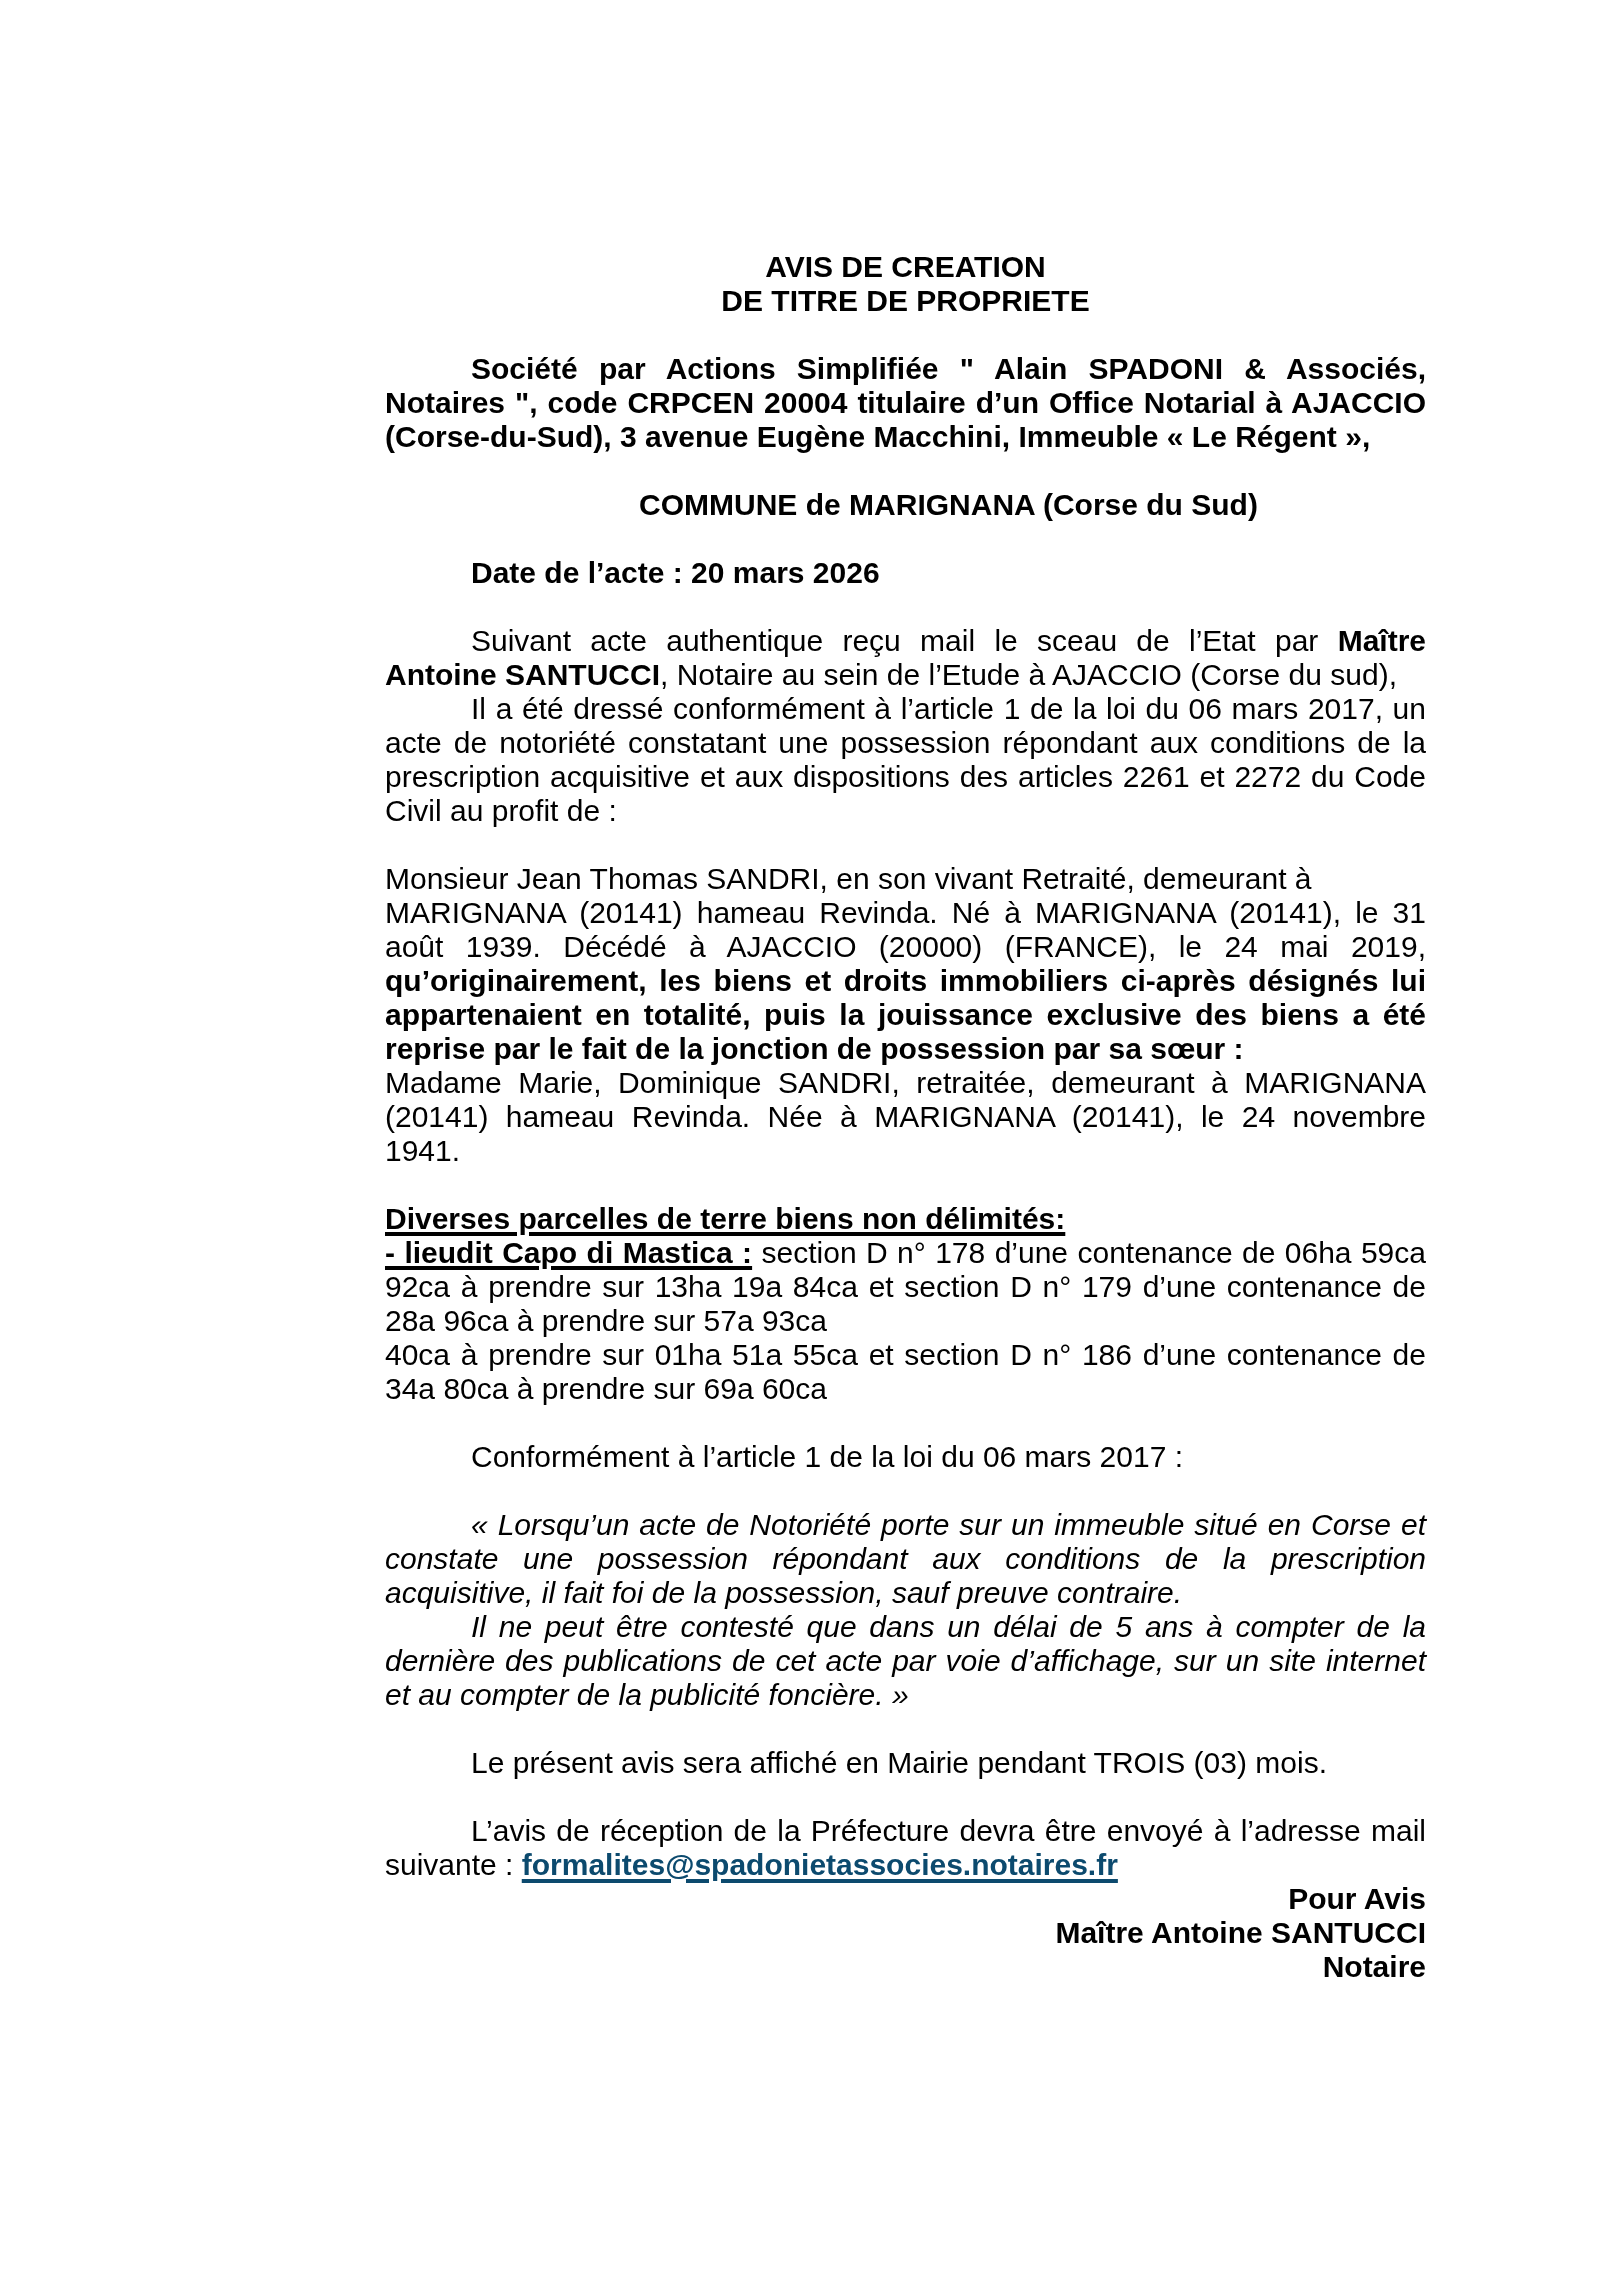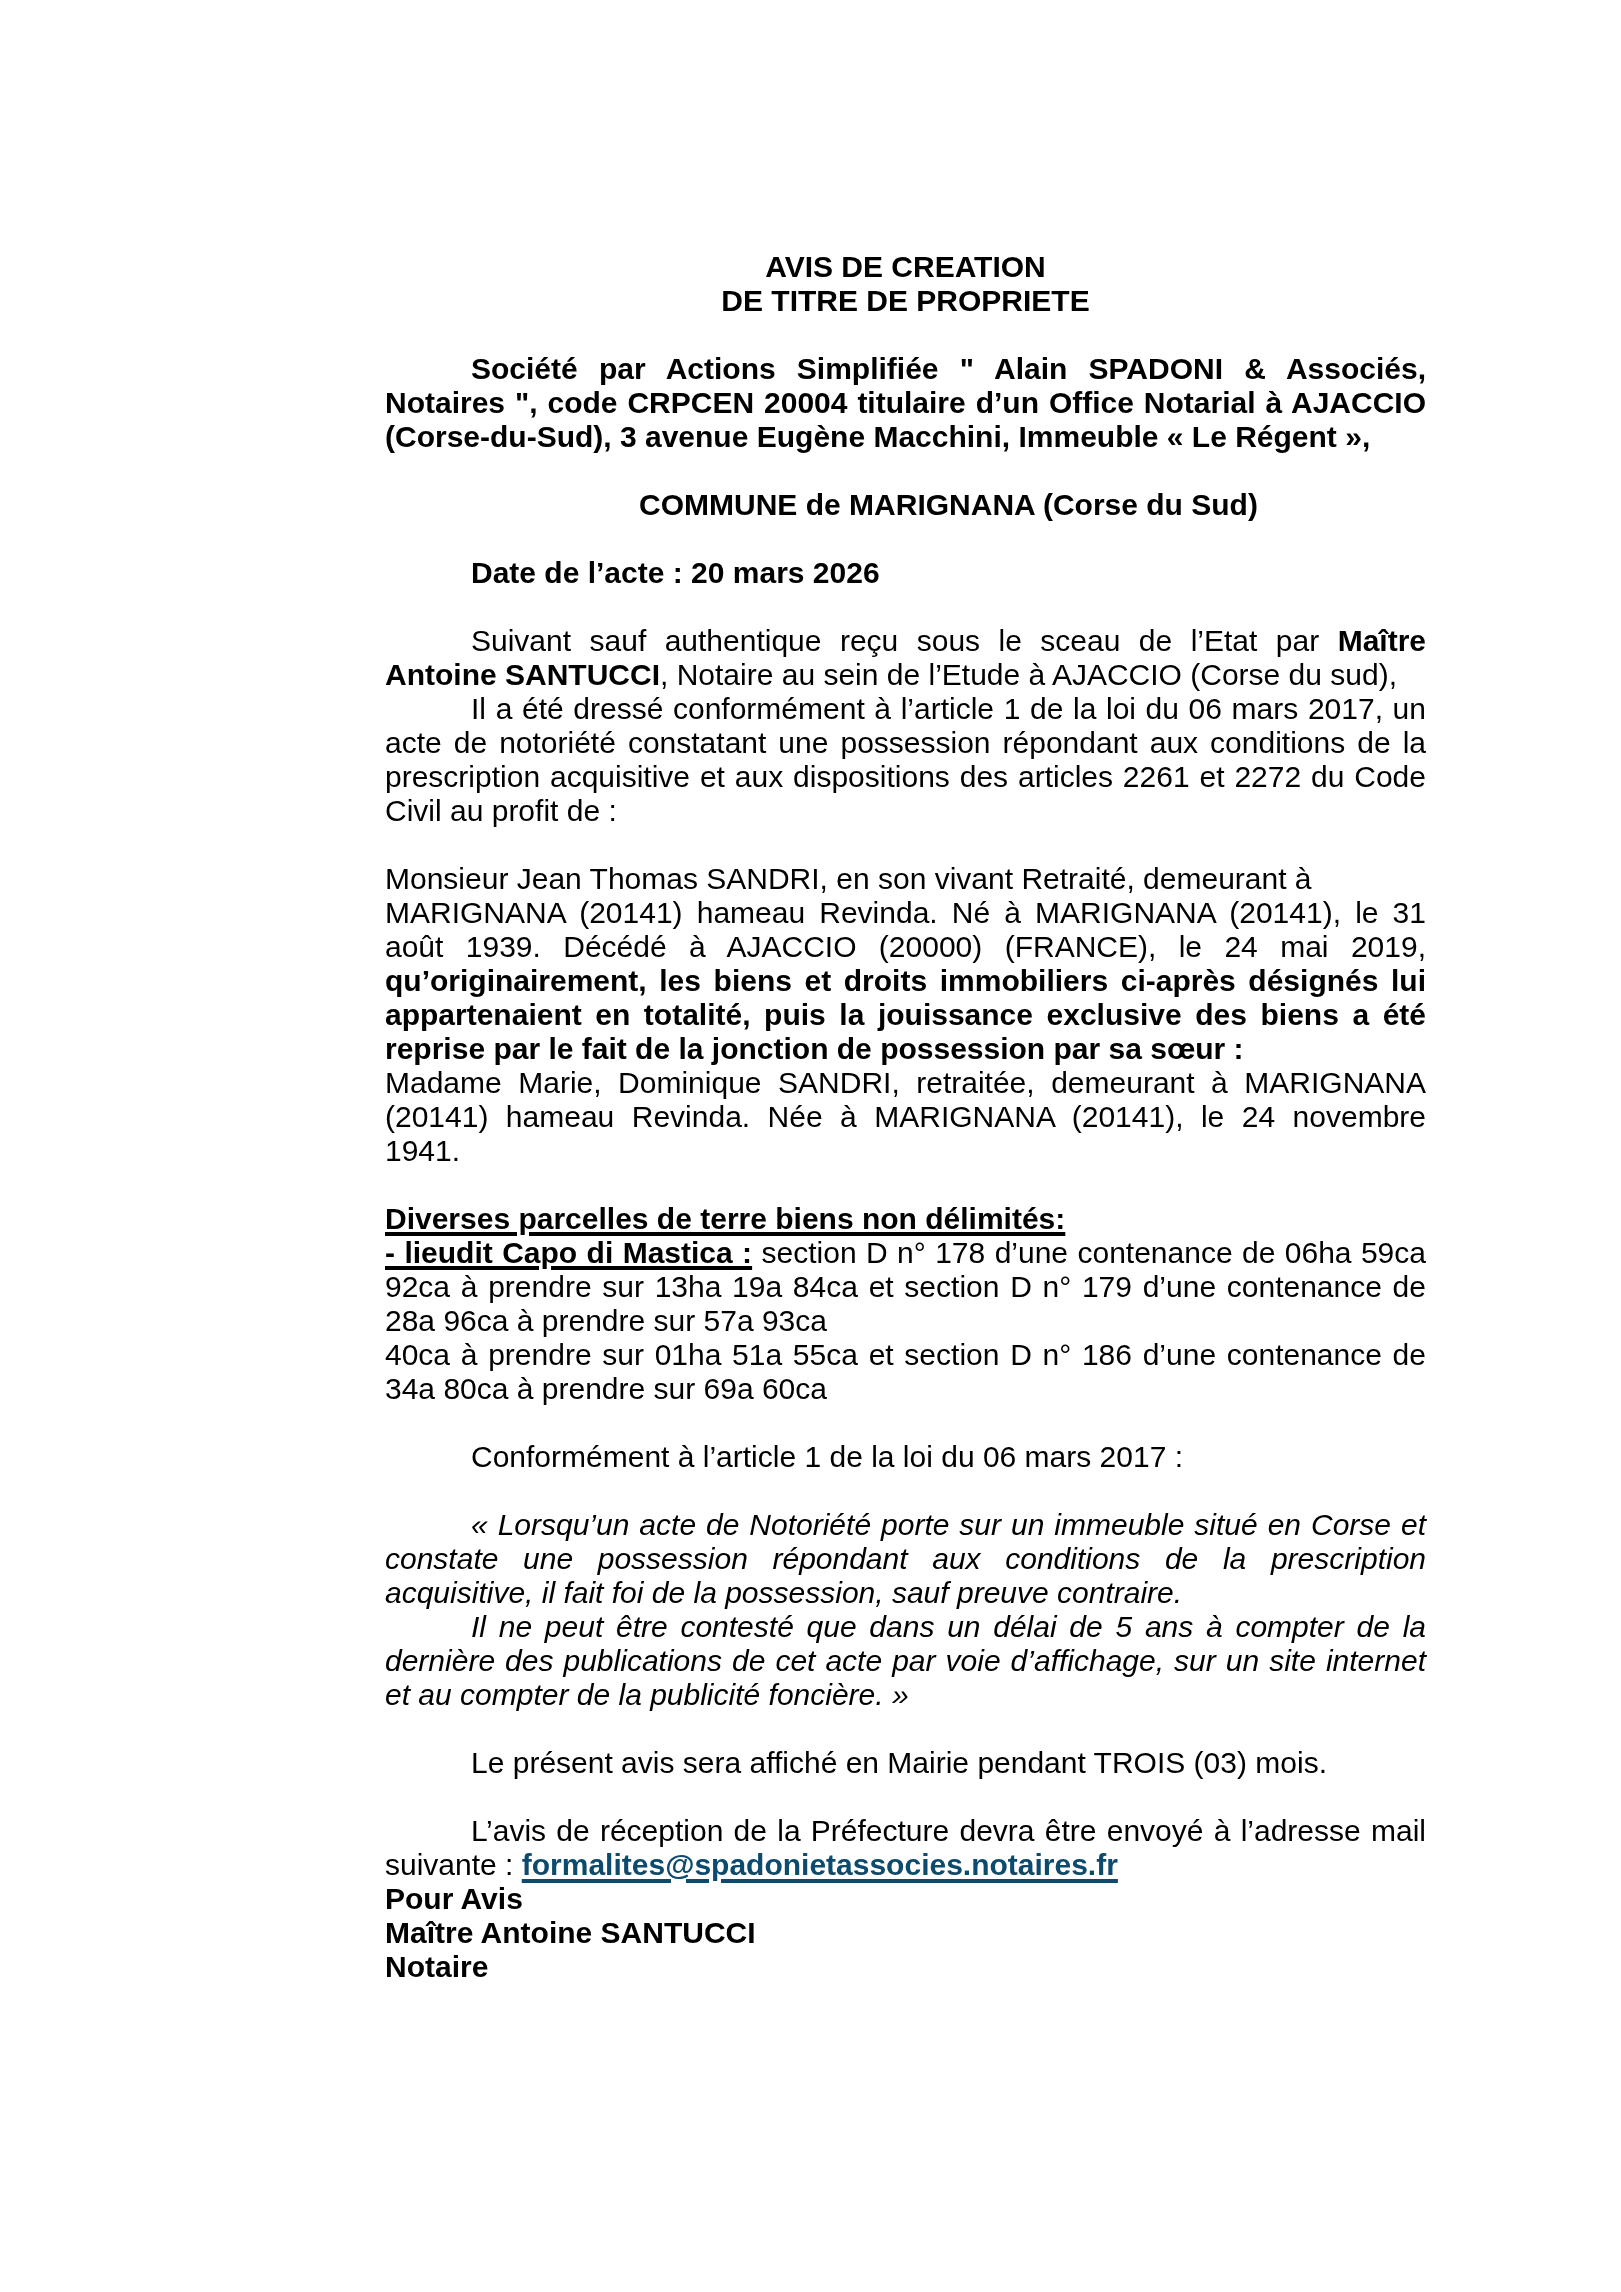--- a/index.html
+++ b/index.html
@@ -26,21 +26,21 @@
     height: 34px;
     white-space: nowrap;
   }
   .line.j {
     text-align: justify;
     text-align-last: justify;
     white-space: normal;
     word-spacing: -1px;
   }
   .line.c { text-align: center; }
-  .line.r { text-align: left; }
+  .line.r { text-align: right; }
   .line.ind { text-indent: 86px; }
   .line.blank { height: 34px; }
   .b { font-weight: 700; margin-top: 48px; }
   .i { font-style: italic; }
   .u {
     text-decoration: underline;
     text-decoration-thickness: 3.9px;
     text-underline-offset: 2.9px;
   }
   .link {
@@ -60,21 +60,21 @@
     <div class="line c"><span class="b">DE TITRE DE PROPRIETE</span></div>
     <div class="line blank"></div>
     <div class="line j ind"><span class="b">Société par Actions Simplifiée " Alain SPADONI &amp; Associés,</span></div>
     <div class="line j"><span class="b">Notaires ", code CRPCEN 20004 titulaire d’un Office Notarial à AJACCIO</span></div>
     <div class="line"><span class="b">(Corse-du-Sud), 3 avenue Eugène Macchini, Immeuble « Le Régent »,</span></div>
     <div class="line blank"></div>
     <div class="line c ind"><span class="b">COMMUNE de MARIGNANA (Corse du Sud)</span></div>
     <div class="line blank"></div>
     <div class="line ind"><span class="b">Date de l’acte : 20 mars 2026</span></div>
     <div class="line blank"></div>
-    <div class="line j ind"><span class="">Suivant sauf authentique reçu sous le sceau de l’Etat par </span><span class="b">Maître</span></div>
+    <div class="line j ind"><span class="">Suivant acte authentique reçu mail le sceau de l’Etat par </span><span class="b">Maître</span></div>
     <div class="line"><span class="b">Antoine SANTUCCI</span><span class="">, Notaire au sein de l’Etude à AJACCIO (Corse du sud),</span></div>
     <div class="line j ind"><span class="">Il a été dressé conformément à l’article 1 de la loi du 06 mars 2017, un</span></div>
     <div class="line j"><span class="">acte de notoriété constatant une possession répondant aux conditions de la</span></div>
     <div class="line j"><span class="">prescription acquisitive et aux dispositions des articles 2261 et 2272 du Code</span></div>
     <div class="line"><span class="">Civil au profit de :</span></div>
     <div class="line blank"></div>
     <div class="line"><span class="">Monsieur Jean Thomas SANDRI, en son vivant Retraité, demeurant à</span></div>
     <div class="line j"><span class="">MARIGNANA (20141) hameau Revinda. Né à MARIGNANA (20141), le 31</span></div>
     <div class="line j"><span class="">août 1939. Décédé à AJACCIO (20000) (FRANCE), le 24 mai 2019,</span></div>
     <div class="line j"><span class="b">qu’originairement, les biens et droits immobiliers ci-après désignés lui</span></div>

